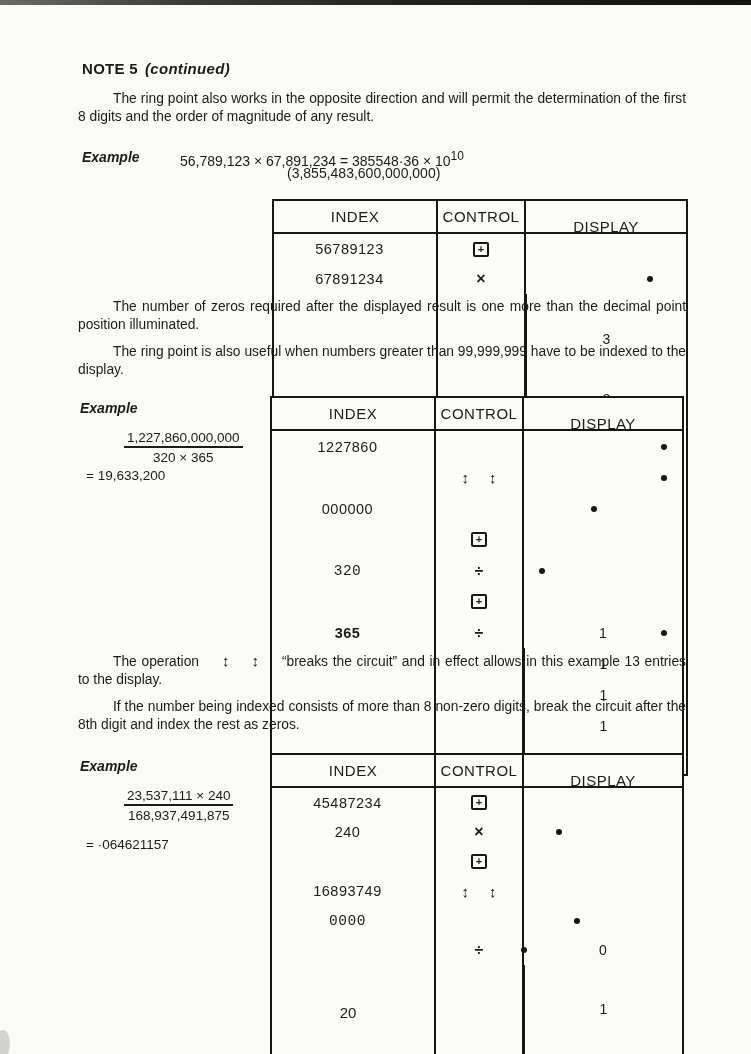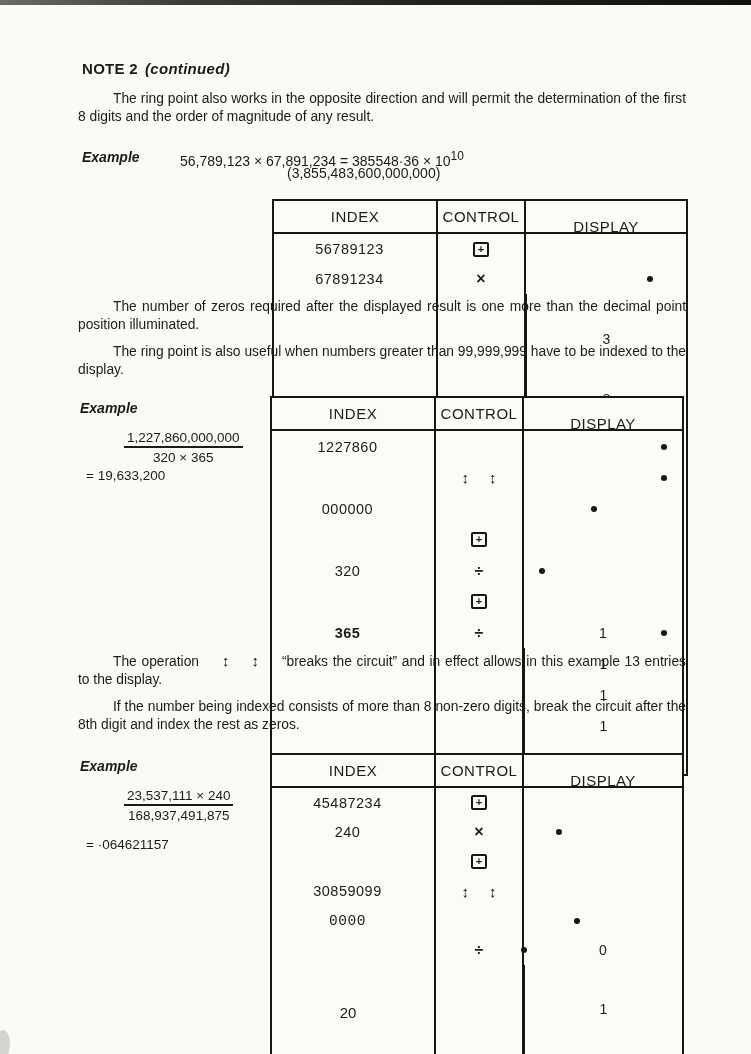--- a/index.html
+++ b/index.html
@@ -65,21 +65,21 @@
   .ring-point{position:absolute;width:6px;height:6px;border-radius:3px;background:#161616;}
   .page-number{position:absolute;left:0;top:1004px;width:696px;text-align:center;font-size:15px;}
 </style>
 </head>
 <body>
 
 <div class="page">
   <div class="scan-top"></div>
   <div class="scan-smudge-bl"></div>
 
-  <h1 class="note-title"><span>NOTE 2</span><em>(continued)</em></h1>
+  <h1 class="note-title"><span>NOTE 5</span><em>(continued)</em></h1>
 
   <p class="para p1">The ring point also works in the opposite direction and will permit the determination of the first 8 digits and the order of magnitude of any result.</p>
 
   <div class="ex1">
     <span class="ex-label">Example</span>
     <span class="formula"><span>56,789,123  × 67,891,234 = 385548·36  × 10</span><sup>10</sup></span>
     <span class="paren">(3,855,483,600,000,000)</span>
   </div>
 
   <div class="doc-table t1">
@@ -160,21 +160,21 @@
         <div class="th th0">INDEX</div>
         <div class="th th1">CONTROL</div>
         <div class="th th2">DISPLAY</div>
       </div>
       <div class="tbody">
         <div class="col col-index">
           <div class="cell index-cell" style="height: 31px;">1227860</div>
           <div class="cell index-cell" style="height: 31px;"></div>
           <div class="cell index-cell" style="height: 31px;">000000</div>
           <div class="cell index-cell" style="height: 31px;"></div>
-          <div class="cell index-cell" style="height: 31px;">320</div>
+          <div class="cell index-cell" style="height: 31px; font-family: Liberation Mono, monospace;">320</div>
           <div class="cell index-cell" style="height: 31px;"></div>
           <div class="cell index-cell" style="height: 31px; font-weight: bold;">365</div>
         </div>
         <div class="col col-control">
           <div class="cell control-cell" style="height: 31px;"></div>
           <div class="cell control-cell" style="height: 31px;">
             <span class="key-arrow">↕</span>
             <span class="key-arrow">↕</span>
           </div>
           <div class="cell control-cell" style="height: 31px;"></div>
@@ -245,21 +245,21 @@
       <div class="thead">
         <div class="th th0">INDEX</div>
         <div class="th th1">CONTROL</div>
         <div class="th th2">DISPLAY</div>
       </div>
       <div class="tbody">
         <div class="col col-index">
           <div class="cell index-cell" style="height: 29.5px;">45487234</div>
           <div class="cell index-cell" style="height: 29.5px;">240</div>
           <div class="cell index-cell" style="height: 29.5px;"></div>
-          <div class="cell index-cell" style="height: 29.5px;">30859099</div>
+          <div class="cell index-cell" style="height: 29.5px;">16893749</div>
           <div class="cell index-cell" style="height: 29.5px; font-family: Liberation Mono, monospace;">0000</div>
           <div class="cell index-cell" style="height: 29.5px;"></div>
         </div>
         <div class="col col-control">
           <div class="cell control-cell" style="height: 29.5px;">
             <span class="key-eplus">+</span>
           </div>
           <div class="cell control-cell" style="height: 29.5px;">
             <span class="key-op">×</span>
           </div>

